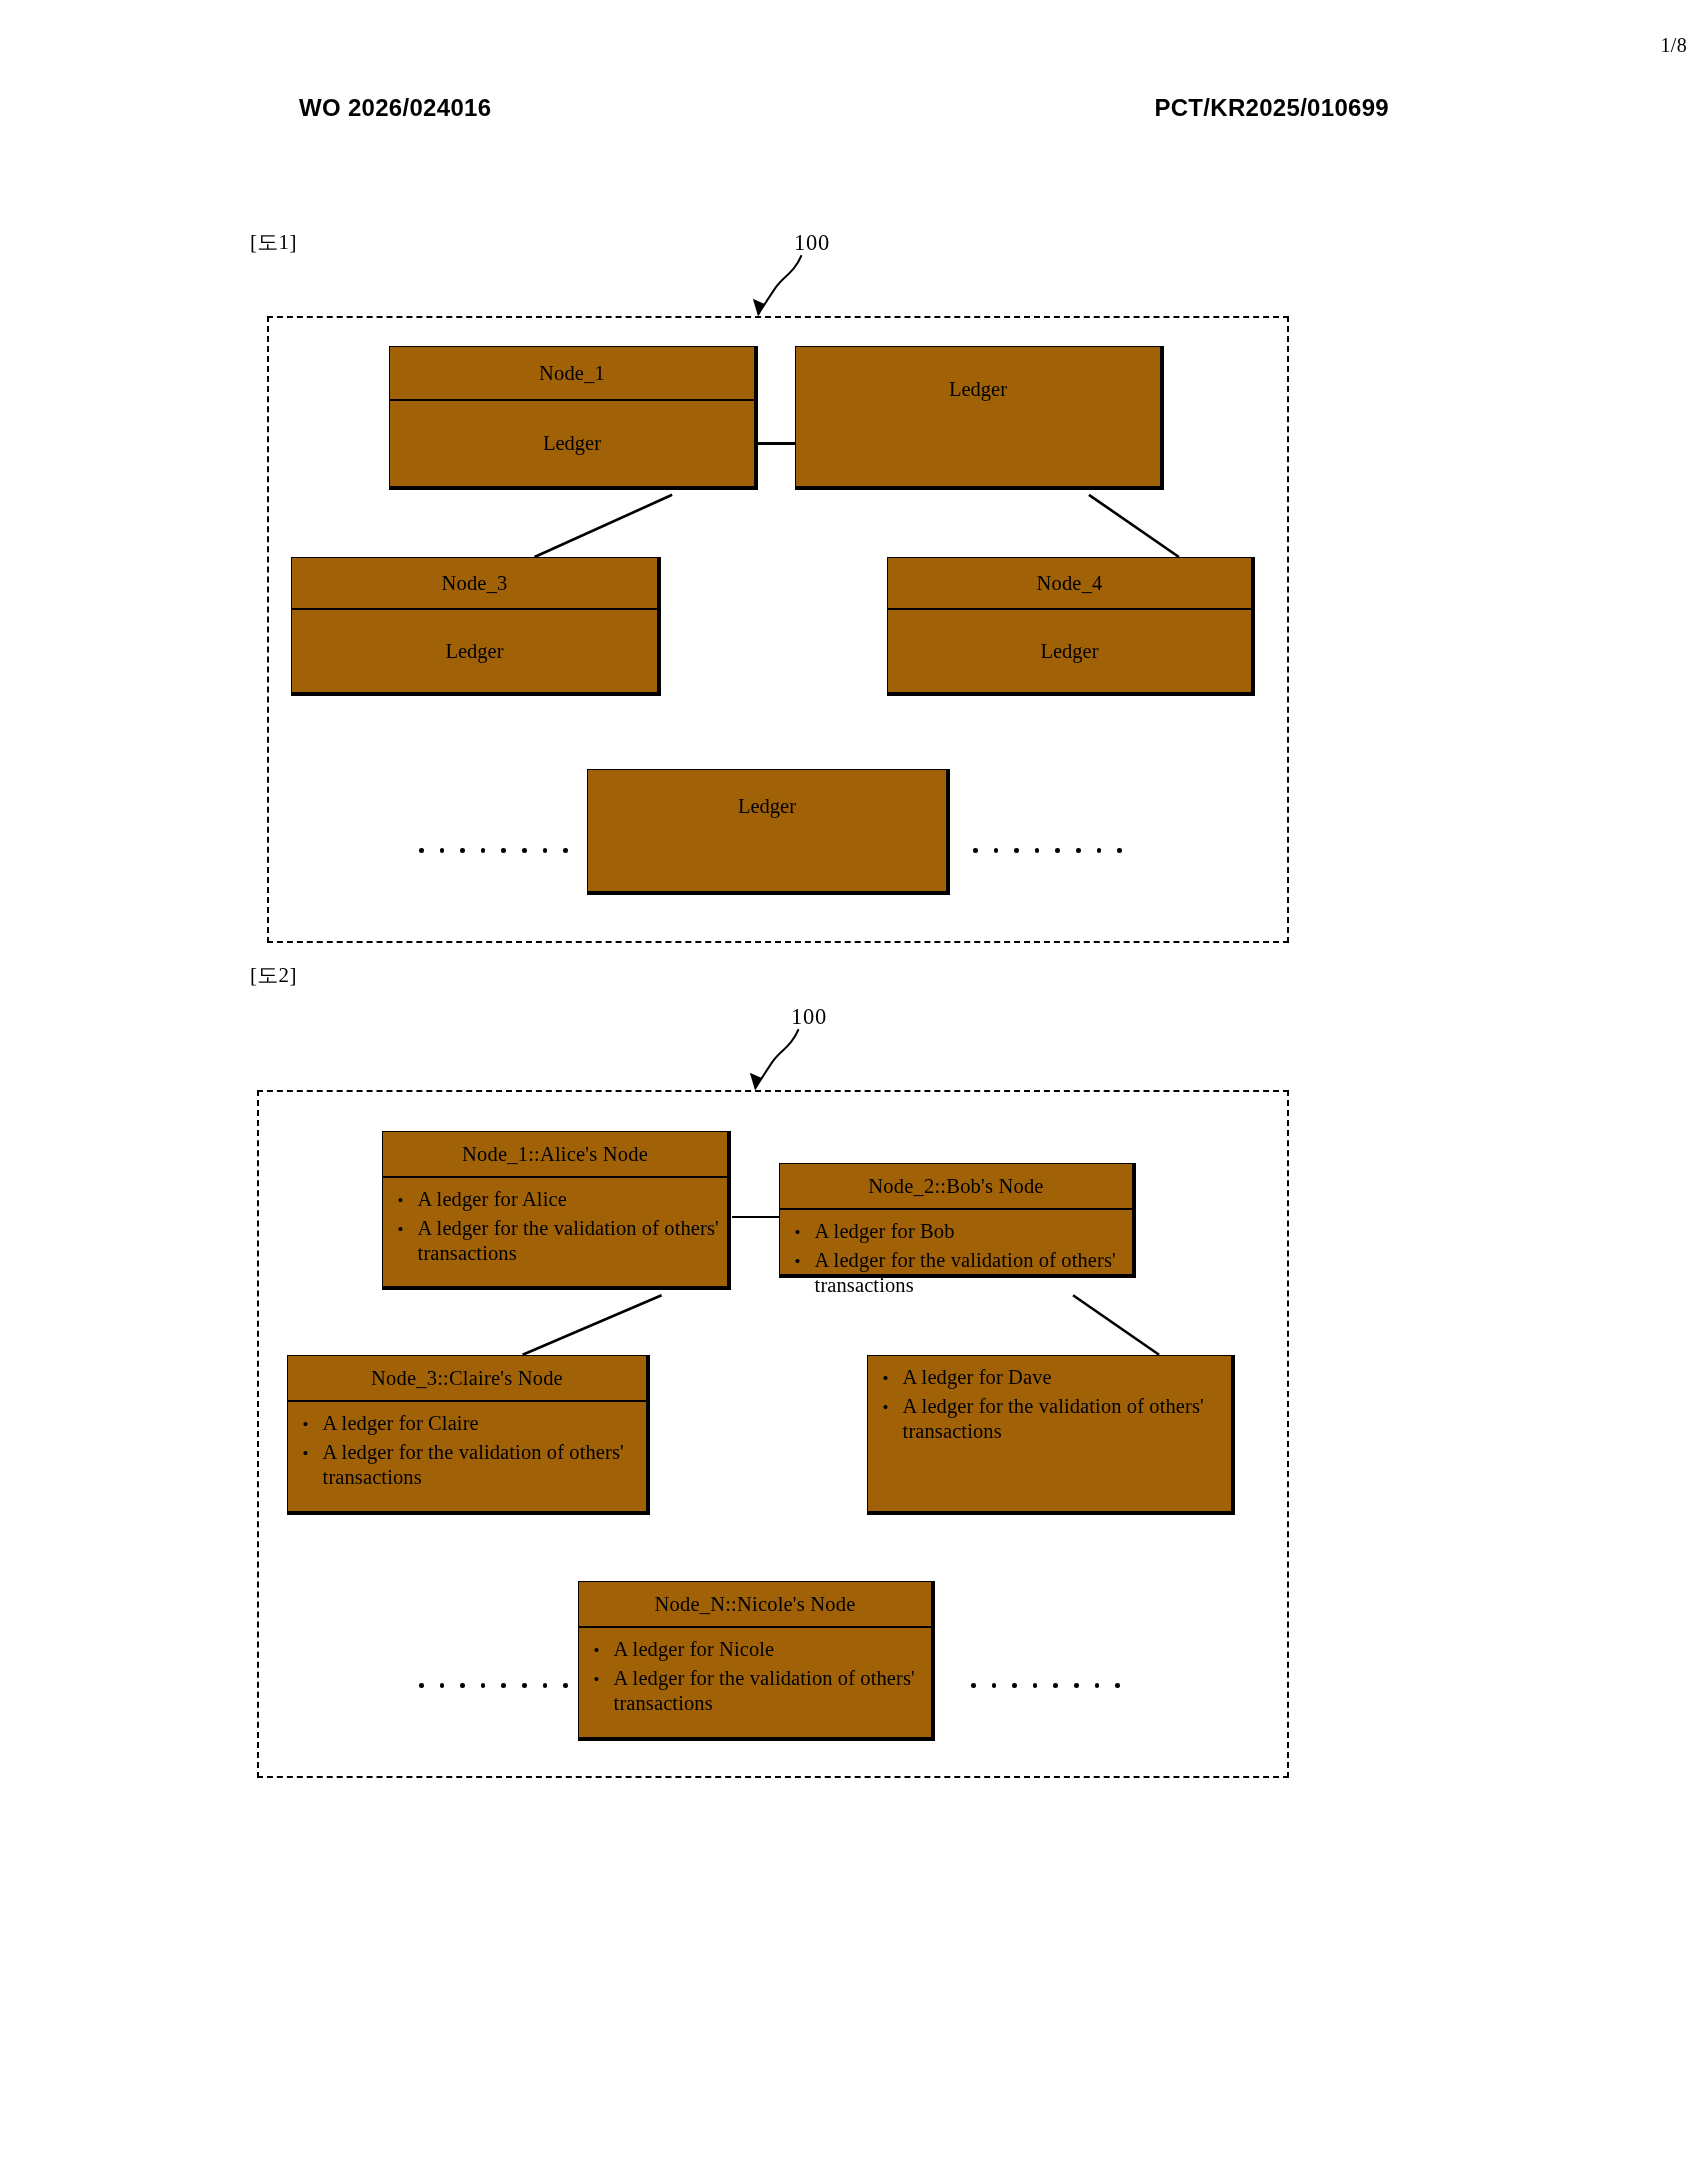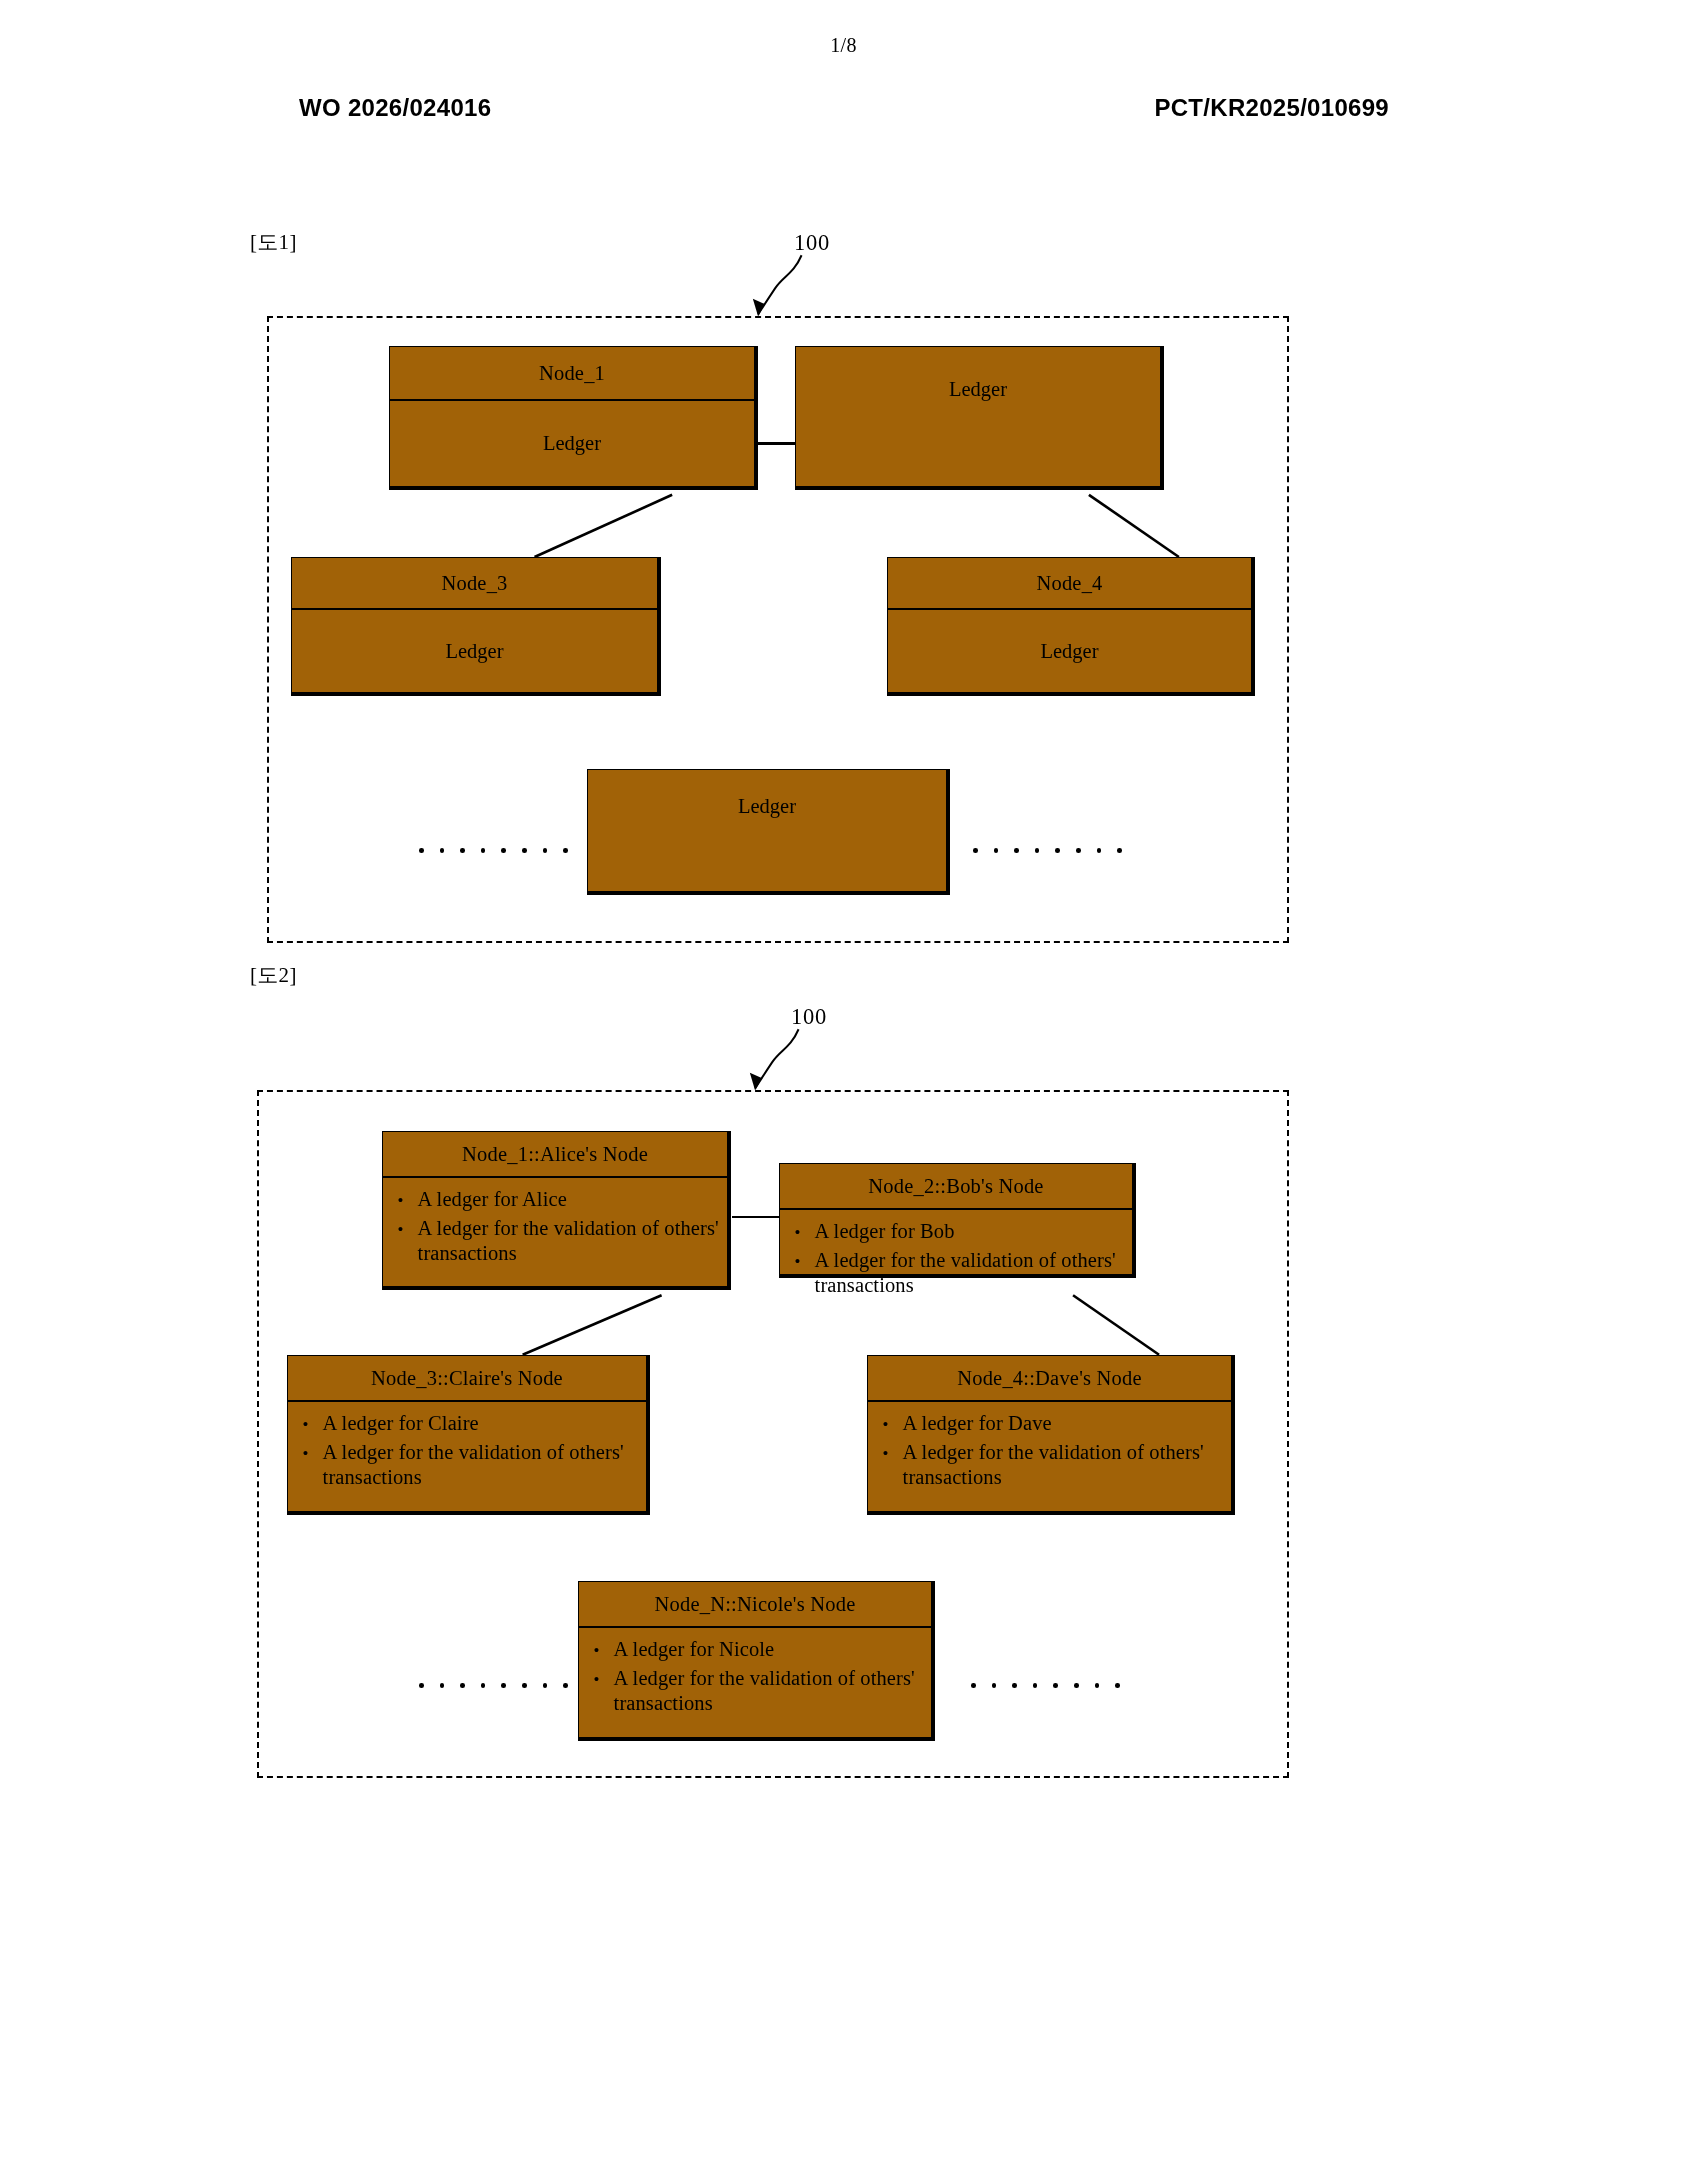--- a/index.html
+++ b/index.html
@@ -15,21 +15,21 @@
     color: #000000;
     overflow: hidden;
   }
 
   
   #page-number {
     position: absolute;
     left: 0;
     top: 34px;
     width: 1687px;
-    text-align: center;
+    text-align: right;
     font-size: 20px;
     letter-spacing: 0.3px;
   }
   #pub-number {
     position: absolute;
     left: 299px;
     top: 94px;
     font-family: "Liberation Sans", "DejaVu Sans", sans-serif;
     font-weight: bold;
     font-size: 24px;
@@ -312,21 +312,20 @@
 
 <div class="node-box" id="f2-node3">
   <div class="node-title">Node_3::Claire's Node</div>
   <div class="node-body bullets">
     <div class="bullet-line">A ledger for Claire</div>
     <div class="bullet-line">A ledger for the validation of others' transactions</div>
   </div>
 </div>
 
 <div class="node-box" id="f2-node4">
-  <div class="node-title">Node_4::Dave's Node</div>
   <div class="node-body bullets">
     <div class="bullet-line">A ledger for Dave</div>
     <div class="bullet-line">A ledger for the validation of others' transactions</div>
   </div>
 </div>
 
 <div class="node-box" id="f2-nodeN">
   <div class="node-title">Node_N::Nicole's Node</div>
   <div class="node-body bullets">
     <div class="bullet-line">A ledger for Nicole</div>

